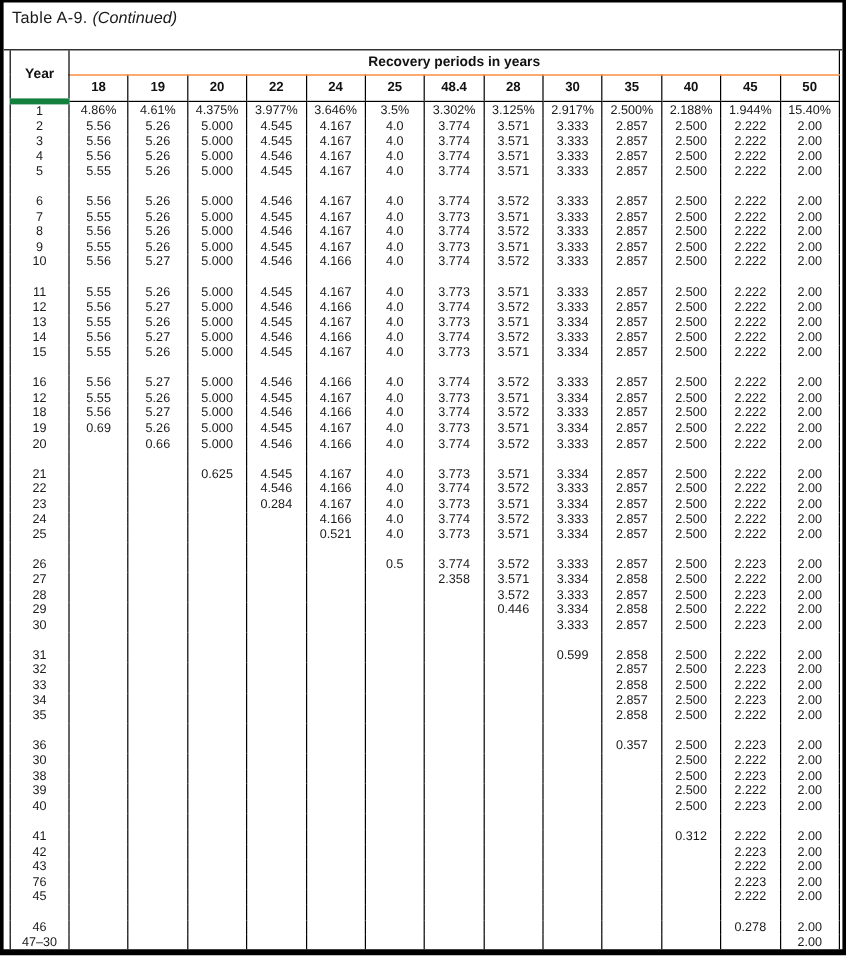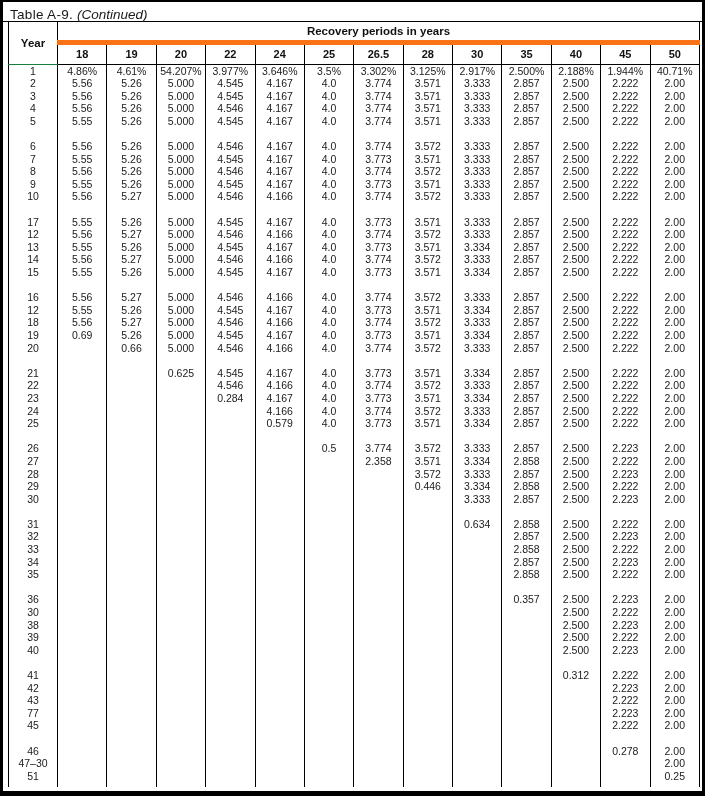--- a/index.html
+++ b/index.html
@@ -10,38 +10,38 @@
     color:#1a1a1a; position:relative;
   }
   .page {
     position:absolute; left:0; top:0;
     width:705px; height:796px;
     border:2px solid #000;
     border-left-width:3px; border-right-width:3px; border-bottom-width:5px;
     background:#fff; overflow:hidden;
   }
   .title-bar {
-    height:20px; border-bottom:1px solid #000;
+    height:40px; border-bottom:1px solid #000;
     padding:5px 0 0 7px; font-size:13.5px; white-space:nowrap;
   }
   .title-main { letter-spacing:0.3px; }
   .title-continued { font-style:italic; margin-left:4px; }
   table {
     border-collapse:collapse; table-layout:fixed;
     width:692px; height:765px; margin-left:5px;
     border-left:1px solid #000; border-right:1px solid #000;
   }
   col.c-year { width:49px; }
   th, td {
     text-align:center; vertical-align:middle; padding:0;
     overflow:hidden; white-space:nowrap;
   }
   thead th { font-weight:bold; color:#111; }
-  .year-head { border-right:1px solid #000; border-bottom:1px solid #15803d; font-size:11.5px; }
-  .span-head { border-bottom:5px solid #f97316; height:20px; font-size:11.5px; }
+  .year-head { border-right:1px solid #000; border-bottom:5px solid #15803d; font-size:11.5px; }
+  .span-head { border-bottom:1px solid #f97316; height:20px; font-size:11.5px; }
   .col-head  { border-left:1px solid #000; border-bottom:1px solid #000; height:22px; font-size:11px; }
   tbody tr { height:12.6px; }
   tbody td { font-size:10.5px; line-height:12.6px; }
   tbody td:first-child { border-right:1px solid #000; }
   tbody td + td { border-left:1px solid #000; }
   tbody tr.filler { height:auto; }
 </style>
 </head>
 <body>
 
@@ -71,45 +71,45 @@
         <th class="year-head" rowspan="2">Year</th>
         <th class="span-head" colspan="13">Recovery periods in years</th>
       </tr>
       <tr>
         <th class="col-head">18</th>
         <th class="col-head">19</th>
         <th class="col-head">20</th>
         <th class="col-head">22</th>
         <th class="col-head">24</th>
         <th class="col-head">25</th>
-        <th class="col-head">26.5</th>
+        <th class="col-head">48.4</th>
         <th class="col-head">28</th>
         <th class="col-head">30</th>
         <th class="col-head">35</th>
         <th class="col-head">40</th>
         <th class="col-head">45</th>
         <th class="col-head">50</th>
       </tr>
     </thead>
     <tbody>
         <tr>
           <td>1</td>
           <td>4.86%</td>
           <td>4.61%</td>
-          <td>54.207%</td>
+          <td>4.375%</td>
           <td>3.977%</td>
           <td>3.646%</td>
           <td>3.5%</td>
           <td>3.302%</td>
           <td>3.125%</td>
           <td>2.917%</td>
           <td>2.500%</td>
           <td>2.188%</td>
           <td>1.944%</td>
-          <td>40.71%</td>
+          <td>15.40%</td>
         </tr>
         <tr>
           <td>2</td>
           <td>5.56</td>
           <td>5.26</td>
           <td>5.000</td>
           <td>4.545</td>
           <td>4.167</td>
           <td>4.0</td>
           <td>3.774</td>
@@ -274,21 +274,21 @@
           <td></td>
           <td></td>
           <td></td>
           <td></td>
           <td></td>
           <td></td>
           <td></td>
           <td></td>
         </tr>
         <tr>
-          <td>17</td>
+          <td>11</td>
           <td>5.55</td>
           <td>5.26</td>
           <td>5.000</td>
           <td>4.545</td>
           <td>4.167</td>
           <td>4.0</td>
           <td>3.773</td>
           <td>3.571</td>
           <td>3.333</td>
           <td>2.857</td>
@@ -535,21 +535,21 @@
           <td>2.500</td>
           <td>2.222</td>
           <td>2.00</td>
         </tr>
         <tr>
           <td>25</td>
           <td></td>
           <td></td>
           <td></td>
           <td></td>
-          <td>0.579</td>
+          <td>0.521</td>
           <td>4.0</td>
           <td>3.773</td>
           <td>3.571</td>
           <td>3.334</td>
           <td>2.857</td>
           <td>2.500</td>
           <td>2.222</td>
           <td>2.00</td>
         </tr>
         <tr class="gap">
@@ -667,21 +667,21 @@
         <tr>
           <td>31</td>
           <td></td>
           <td></td>
           <td></td>
           <td></td>
           <td></td>
           <td></td>
           <td></td>
           <td></td>
-          <td>0.634</td>
+          <td>0.599</td>
           <td>2.858</td>
           <td>2.500</td>
           <td>2.222</td>
           <td>2.00</td>
         </tr>
         <tr>
           <td>32</td>
           <td></td>
           <td></td>
           <td></td>
@@ -898,21 +898,21 @@
           <td></td>
           <td></td>
           <td></td>
           <td></td>
           <td></td>
           <td></td>
           <td>2.222</td>
           <td>2.00</td>
         </tr>
         <tr>
-          <td>77</td>
+          <td>76</td>
           <td></td>
           <td></td>
           <td></td>
           <td></td>
           <td></td>
           <td></td>
           <td></td>
           <td></td>
           <td></td>
           <td></td>

